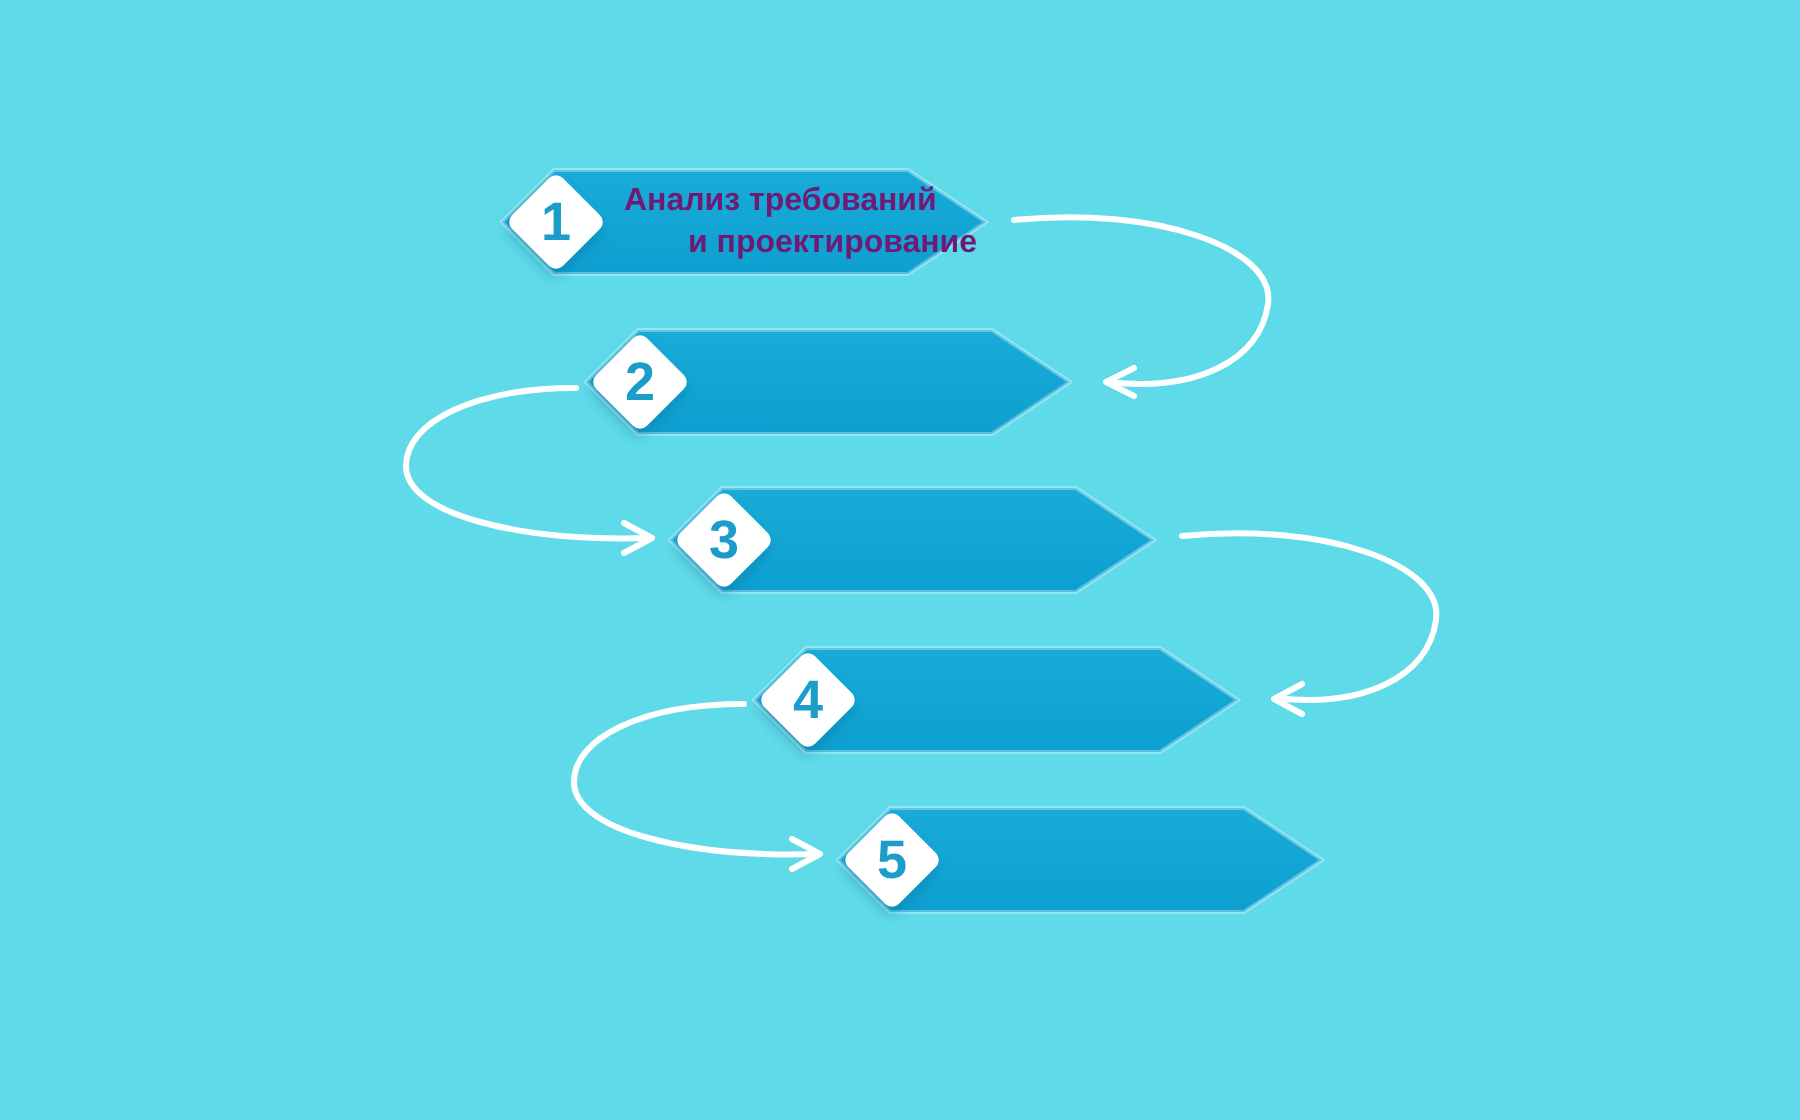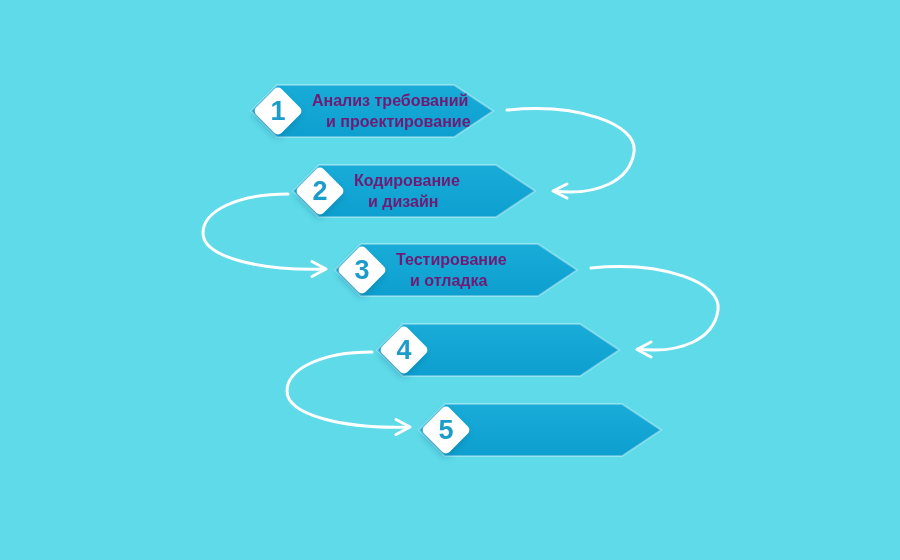--- a/index.html
+++ b/index.html
@@ -66,21 +66,21 @@
     width: 165px;
     display: flex;
     flex-direction: column;
     justify-content: center;
     color: #701a75;
     font-size: 16px;
     font-weight: bold;
     line-height: 21px;
     white-space: nowrap;
   }
-  .labels .l2 { margin-left: 14px; }
+  .labels .l2 { margin-left: 32px; }
   .labels .l2:empty { display: none; }
 </style>
 </head>
 <body>
 
 <div id="canvas">
 
   <svg id="connectors" width="900" height="560" viewBox="0 0 900 560">
     <defs>
       <linearGradient id="bannerGrad" x1="0" y1="0" x2="0" y2="1">
@@ -121,36 +121,28 @@
     </div>
   </div>
 
   <div class="step" style="left:292px; top:163px;">
     <svg class="banner-shape" width="245" height="56" viewBox="0 0 245 56">
       <polygon points="1,28 27,2 204,2 243,28 204,54 27,54" fill="url(#bannerGrad)" stroke="rgba(255,255,255,0.32)" stroke-width="2"></polygon>
     </svg>
     <div class="diamond">
       <span class="num">2</span>
     </div>
-    <div class="labels">
-      <span class="l1">Кодирование</span>
-      <span class="l2">и дизайн</span>
-    </div>
   </div>
 
   <div class="step" style="left:334px; top:242px;">
     <svg class="banner-shape" width="245" height="56" viewBox="0 0 245 56">
       <polygon points="1,28 27,2 204,2 243,28 204,54 27,54" fill="url(#bannerGrad)" stroke="rgba(255,255,255,0.32)" stroke-width="2"></polygon>
     </svg>
     <div class="diamond">
       <span class="num">3</span>
-    </div>
-    <div class="labels">
-      <span class="l1">Тестирование</span>
-      <span class="l2">и отладка</span>
     </div>
   </div>
 
   <div class="step" style="left:376px; top:322px;">
     <svg class="banner-shape" width="245" height="56" viewBox="0 0 245 56">
       <polygon points="1,28 27,2 204,2 243,28 204,54 27,54" fill="url(#bannerGrad)" stroke="rgba(255,255,255,0.32)" stroke-width="2"></polygon>
     </svg>
     <div class="diamond">
       <span class="num">4</span>
     </div>

